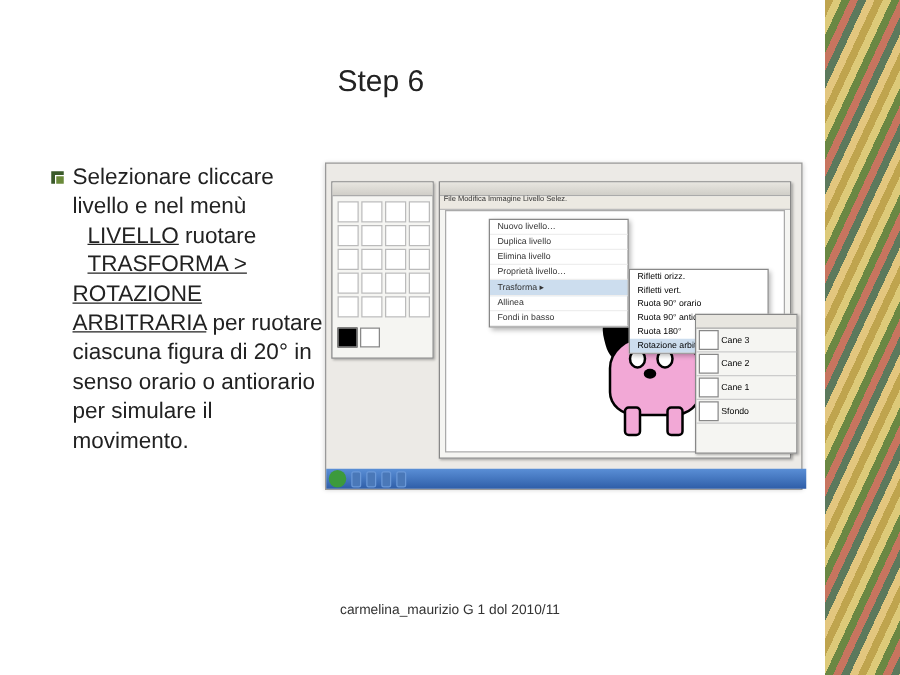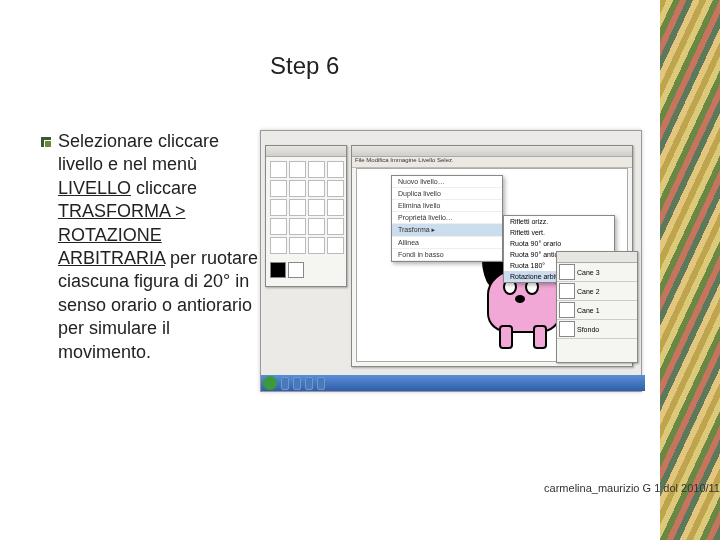--- a/index.html
+++ b/index.html
@@ -41,21 +41,21 @@
   }
   .bullet svg { display:block; }
   .body-text {
     position: absolute;
     left: 58px; top: 130px;
     width: 210px;
     font-size: 18px;
     line-height: 1.3;
     color: #222;
   }
-  .body-text .u { text-decoration: underline; }
+  .body-text .u { text-decoration: underline; margin-left: 12px; }
   .screenshot {
     position: absolute;
     left: 260px; top: 130px;
     width: 380px; height: 260px;
     background: #eceae6;
     border: 1px solid #999;
     box-shadow: 0 0 4px rgba(0,0,0,0.2);
   }
   
   .taskbar {
@@ -102,42 +102,42 @@
   .submenu .item{ padding:2px 6px;}
   .submenu .hl{ background:#cde; }
   .layerswin { left:295px; top:120px; width:80px; height:110px; background:#f5f5f2;}
   .layerswin .tb2{height:10px;background:#e8e6e0;border-bottom:1px solid #aaa;}
   .layer-row{height:18px;border-bottom:1px solid #ccc;display:flex;align-items:center;gap:2px;padding:0 2px;}
   .lthumb{width:14px;height:14px;background:#fff;border:1px solid #888;}
   .footer {
     position:absolute;
     left:0; width:100%;
     top:482px;
-    text-align:right;
+    text-align:center;
     font-size:11px;
     color:#333;
   }
 </style>
 </head>
 <body>
 
 <div class="slide">
   <div class="side-pattern"></div>
 
   <div class="title">Step 6</div>
 
   <div class="bullet">
     <svg width="12" height="12">
         <path d="M1 1 L11 1 L11 4 L4 4 L4 11 L1 11 Z" fill="#3a5a2a"></path>
         <path d="M5 5 L11 5 L11 11 L5 11 Z" fill="#6a8a3a"></path>
       </svg>
   </div>
 
   <div class="body-text">
-    <span>Selezionare cliccare livello e nel menù </span><span class="u">LIVELLO</span><span> cliccare </span><span class="u">TRASFORMA &gt; ROTAZIONE ARBITRARIA</span><span> per ruotare ciascuna figura di 20° in senso orario o antiorario per simulare il movimento.</span>
+    <span>Selezionare cliccare livello e nel menù </span><span class="u">LIVELLO</span><span> ruotare </span><span class="u">TRASFORMA &gt; ROTAZIONE ARBITRARIA</span><span> per ruotare ciascuna figura di 20° in senso orario o antiorario per simulare il movimento.</span>
   </div>
 
   <div class="screenshot">
 
     <div class="win toolbox">
       <div class="tb"></div>
       <div class="grid">
         <div class="cell"></div>
           <div class="cell"></div>
           <div class="cell"></div>

